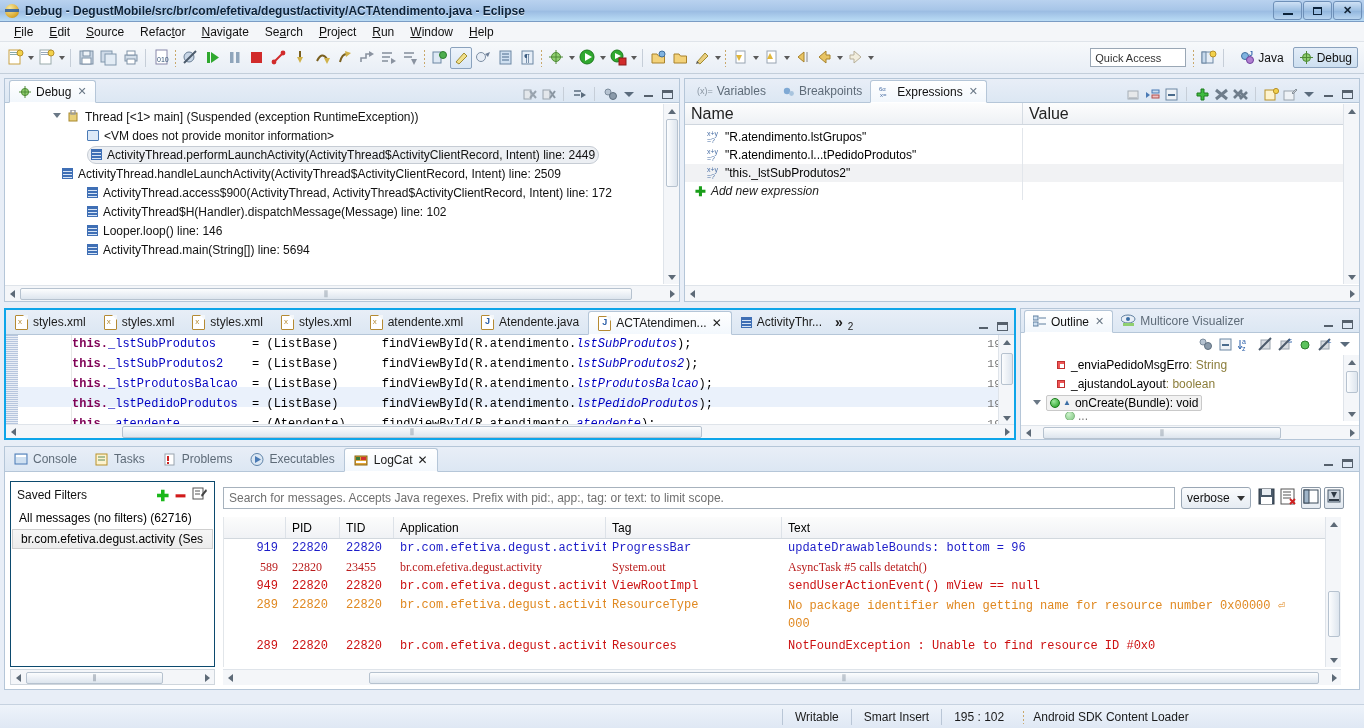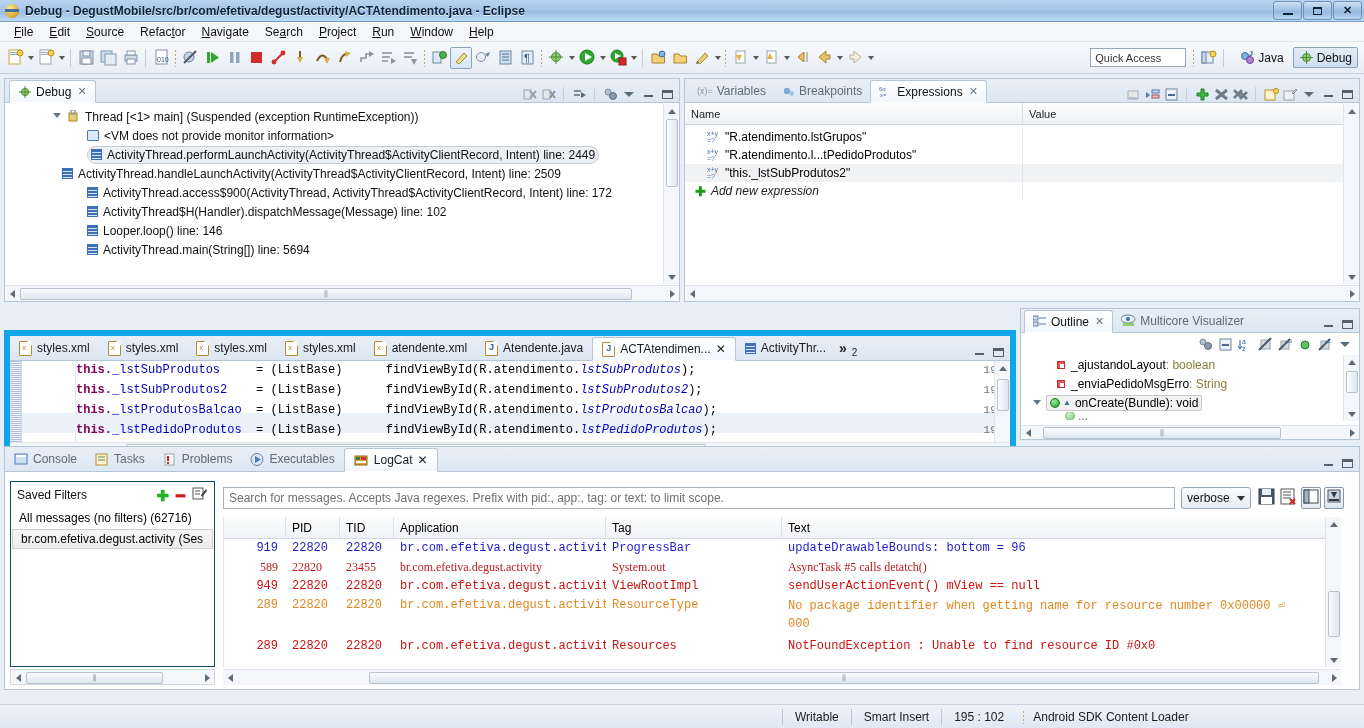--- a/index.html
+++ b/index.html
@@ -131,21 +131,21 @@
                 display:flex;align-items:center;justify-content:center; color:#8f9aa6; font-size:9px;}
   .hsb .lt, .hsb .rt { position:absolute; top:2px; width:12px;height:12px;
                        display:flex;align-items:center;justify-content:center;}
   .tri-u:after{content:"";border-left:4px solid transparent;border-right:4px solid transparent;border-bottom:5px solid #5d6a77;}
   .tri-d:after{content:"";border-left:4px solid transparent;border-right:4px solid transparent;border-top:5px solid #5d6a77;}
   .tri-l:after{content:"";border-top:4px solid transparent;border-bottom:4px solid transparent;border-right:5px solid #5d6a77;}
   .tri-r:after{content:"";border-top:4px solid transparent;border-bottom:4px solid transparent;border-left:5px solid #5d6a77;}
 
   
   .exp-head { height:22px; display:flex; background:linear-gradient(to bottom,#fdfdfd,#eef1f5);
-              border-bottom:1px solid #cfd6de; font-size:11px; color:#222;text-align:center; }
+              border-bottom:1px solid #cfd6de; font-size:16px; color:#222;text-align:center; }
   .exp-head div { display:flex; align-items:center; padding-left:6px; border-right:1px solid #d6dce3; }
   .exp-row { height:18px; display:flex; font-size:12px; align-items:center; }
   .exp-row.sel { background:#f1f2f4; }
   .exp-row .c1 { width:338px; display:flex; align-items:center; padding-left:22px; border-right:1px solid #e2e6eb;height:18px;}
   .exp-row .c2 { flex:1; }
   .ico-xy { font-size:7px; color:#4a6fa5; width:14px; margin-right:4px; line-height:1;
             font-family:"Liberation Sans",sans-serif; white-space:nowrap;}
   .plus-ico { color:#1a9e1a; font-weight:bold; font-size:13px; margin-right:5px;}
 
   
@@ -750,21 +750,21 @@
     <div class="vsb" style="top:25px;bottom:17px;">
       <div class="up tri-u" style="top:1px;"></div>
       <div class="dn tri-d" style="bottom:1px;"></div>
     </div>
     <div class="hsb">
       <div class="lt tri-l" style="left:1px;"></div>
       <div class="rt tri-r" style="right:1px;"></div>
     </div>
   </div>
 
-  <div class="panel" style="left:4px; top:308px; width:1012px; height:132px; border:6px solid #0ea5e9;margin-top:22px;">
+  <div class="panel" style="left:4px; top:308px; width:1012px; height:132px; border:2px solid #0ea5e9;">
     <div class="editor-tabs">
       <div class="etab">
           <span class="fico xml"></span>
           <span>styles.xml</span>
         </div>
       <div class="etab">
           <span class="fico xml"></span>
           <span>styles.xml</span>
         </div>
       <div class="etab">
@@ -918,27 +918,27 @@
           </svg>
       </div>
       <div class="ptool">
         <span style="border-left:5px solid transparent;border-right:5px solid transparent;border-top:5px solid #5a6b7c;display:block;"></span>
       </div>
     </div>
 
     <div style="position:relative;background:#fff;height:66px;overflow:hidden;">
       <div class="outl-row" style="padding-left:36px;">
         <span class="sq-red"></span>
+        <span>_enviaPedidoMsgErro</span>
+        <span class="type"> : String</span>
+      </div>
+      <div class="outl-row" style="padding-left:36px;">
+        <span class="sq-red"></span>
         <span>_ajustandoLayout</span>
         <span class="type"> : boolean</span>
-      </div>
-      <div class="outl-row" style="padding-left:36px;">
-        <span class="sq-red"></span>
-        <span>_enviaPedidoMsgErro</span>
-        <span class="type"> : String</span>
       </div>
       <div class="outl-row" style="padding-left:12px;">
         <span style="border-left:4px solid transparent;border-right:4px solid transparent;border-top:5px solid #6a7886;margin-right:5px;"></span>
         <span class="outl-sel" style="display:inline-flex;align-items:center;">
           <span class="cir-grn"></span>
           <span style="color:#3a6ea5;font-size:8px;margin-right:4px;">▲</span>
           <span>onCreate(Bundle)</span>
           <span> : void</span>
         </span>
       </div>

